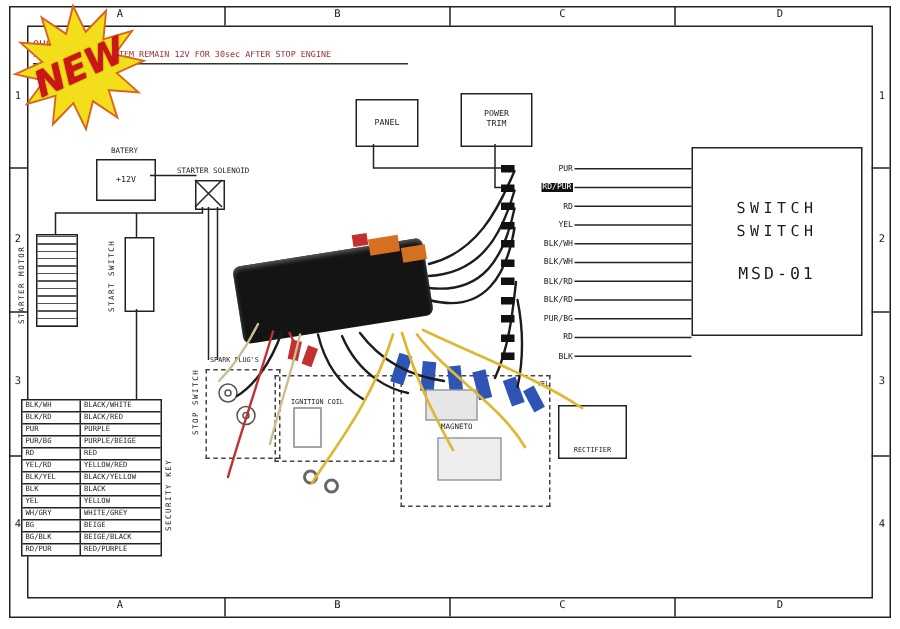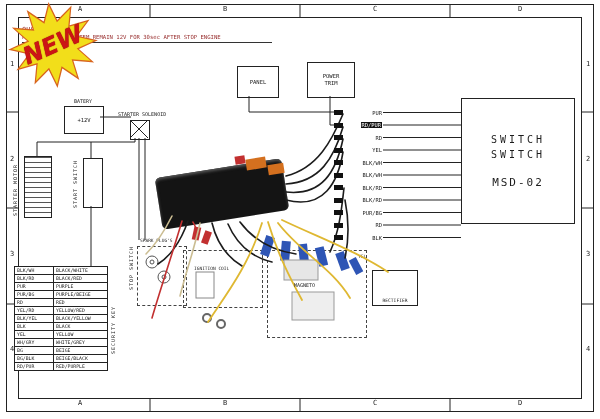--- a/index.html
+++ b/index.html
@@ -96,21 +96,21 @@
     <span>PANEL</span>
   </div>
   <div class="abs box" style="left:307px;top:62px;width:46px;height:34px;flex-direction:column">
     <span>POWER</span>
     <span>TRIM</span>
   </div>
 
   <div class="abs cm">
     <span class="cm-word">SWITCH</span>
     <span class="cm-word">SWITCH</span>
-    <span class="cm-model">MSD-02</span>
+    <span class="cm-model">MSD-01</span>
   </div>
 
   <div class="abs lbl" style="left:64px;top:98px;width:38px;text-align:center">BATERY</div>
   <div class="abs box" style="left:64px;top:106px;width:38px;height:26px">
     <span>+12V</span>
   </div>
   <div class="abs lbl" style="left:118px;top:111px">STARTER SOLENOID</div>
   <div class="abs box" style="left:130px;top:120px;width:18px;height:18px"></div>
 
   <div class="abs vtext" style="left:12px;top:156px;height:60px">STARTER MOTOR</div>

